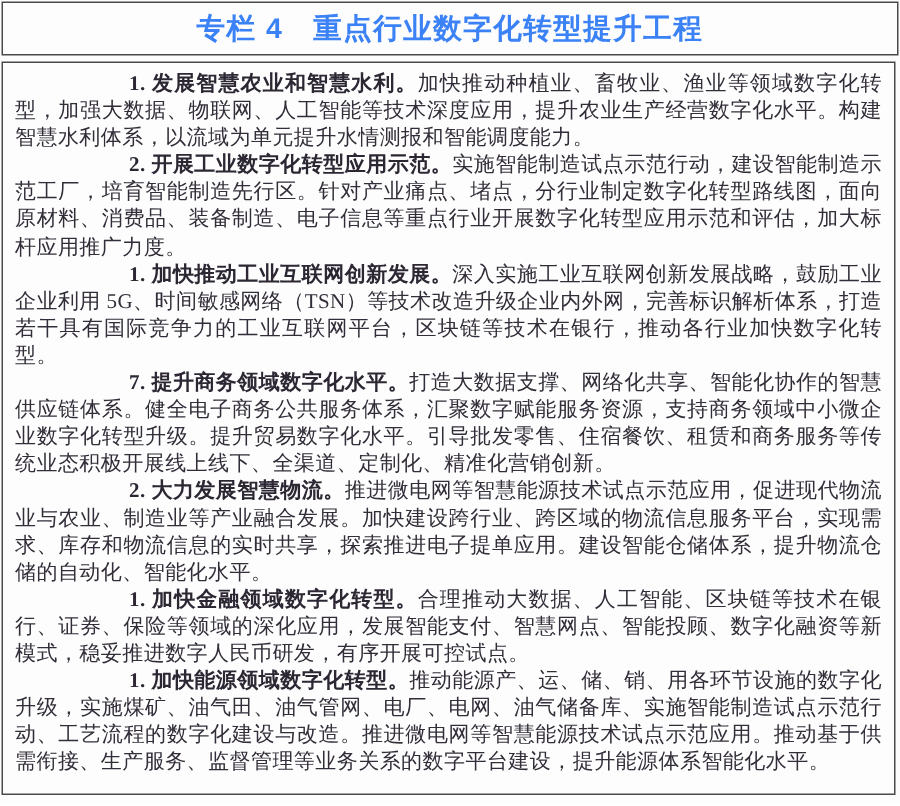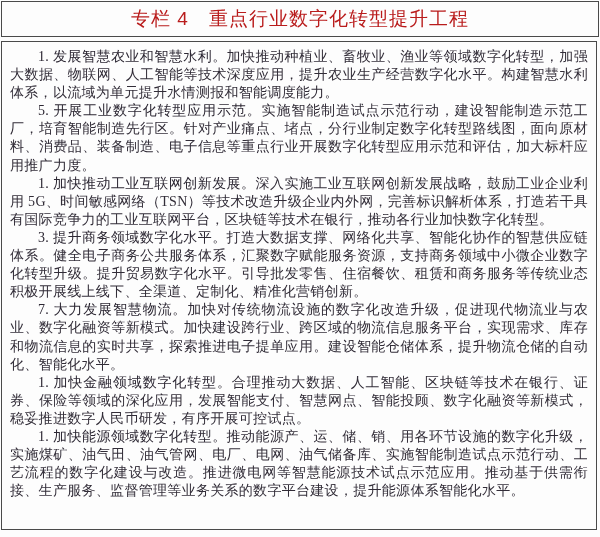--- a/index.html
+++ b/index.html
@@ -22,24 +22,24 @@
     width: 596px;
     height: 34px;
     border: 1px solid #4a4a4a;
     background: #fdfdfd;
     display: flex;
     align-items: center;
     justify-content: center;
   }
   .title-text {
     font-family: "Liberation Sans", "DejaVu Sans", sans-serif;
-    font-weight: normal;
+    font-weight: bold;
     font-size: 19px;
     letter-spacing: 1px;
-    color: #b91c1c;
+    color: #3b82f6;
     white-space: nowrap;
   }
   .body-box {
     position: absolute;
     left: 1px;
     top: 41px;
     width: 596px;
     height: 489px;
     border: 1px solid #4a4a4a;
     background: #fdfdfd;
@@ -49,43 +49,44 @@
   .para {
     margin: 0;
     text-indent: 2em;
     text-align: justify;
     font-size: 14px;
     line-height: 18.1px;
     letter-spacing: 0.3px;
     color: #322d38;
   }
   .para .lead {
-    font-weight: normal;
+    font-weight: bold;
     color: #2c2733;
+    margin-left: 48px;
   }
 </style>
 </head>
 <body>
 
 <div class="page">
 
   <div class="title-box">
     <span class="title-text">专栏 4　重点行业数字化转型提升工程</span>
   </div>
 
   <div class="body-box">
 
     <p class="para"><span class="lead">1. 发展智慧农业和智慧水利。</span><span class="rest">加快推动种植业、畜牧业、渔业等领域数字化转型，加强大数据、物联网、人工智能等技术深度应用，提升农业生产经营数字化水平。构建智慧水利体系，以流域为单元提升水情测报和智能调度能力。</span></p>
 
-    <p class="para"><span class="lead">5. 开展工业数字化转型应用示范。</span><span class="rest">实施智能制造试点示范行动，建设智能制造示范工厂，培育智能制造先行区。针对产业痛点、堵点，分行业制定数字化转型路线图，面向原材料、消费品、装备制造、电子信息等重点行业开展数字化转型应用示范和评估，加大标杆应用推广力度。</span></p>
+    <p class="para"><span class="lead">2. 开展工业数字化转型应用示范。</span><span class="rest">实施智能制造试点示范行动，建设智能制造示范工厂，培育智能制造先行区。针对产业痛点、堵点，分行业制定数字化转型路线图，面向原材料、消费品、装备制造、电子信息等重点行业开展数字化转型应用示范和评估，加大标杆应用推广力度。</span></p>
 
     <p class="para"><span class="lead">1. 加快推动工业互联网创新发展。</span><span class="rest">深入实施工业互联网创新发展战略，鼓励工业企业利用 5G、时间敏感网络（TSN）等技术改造升级企业内外网，完善标识解析体系，打造若干具有国际竞争力的工业互联网平台，区块链等技术在银行，推动各行业加快数字化转型。</span></p>
 
-    <p class="para"><span class="lead">3. 提升商务领域数字化水平。</span><span class="rest">打造大数据支撑、网络化共享、智能化协作的智慧供应链体系。健全电子商务公共服务体系，汇聚数字赋能服务资源，支持商务领域中小微企业数字化转型升级。提升贸易数字化水平。引导批发零售、住宿餐饮、租赁和商务服务等传统业态积极开展线上线下、全渠道、定制化、精准化营销创新。</span></p>
+    <p class="para"><span class="lead">7. 提升商务领域数字化水平。</span><span class="rest">打造大数据支撑、网络化共享、智能化协作的智慧供应链体系。健全电子商务公共服务体系，汇聚数字赋能服务资源，支持商务领域中小微企业数字化转型升级。提升贸易数字化水平。引导批发零售、住宿餐饮、租赁和商务服务等传统业态积极开展线上线下、全渠道、定制化、精准化营销创新。</span></p>
 
-    <p class="para"><span class="lead">7. 大力发展智慧物流。</span><span class="rest">加快对传统物流设施的数字化改造升级，促进现代物流业与农业、数字化融资等新模式。加快建设跨行业、跨区域的物流信息服务平台，实现需求、库存和物流信息的实时共享，探索推进电子提单应用。建设智能仓储体系，提升物流仓储的自动化、智能化水平。</span></p>
+    <p class="para"><span class="lead">2. 大力发展智慧物流。</span><span class="rest">推进微电网等智慧能源技术试点示范应用，促进现代物流业与农业、制造业等产业融合发展。加快建设跨行业、跨区域的物流信息服务平台，实现需求、库存和物流信息的实时共享，探索推进电子提单应用。建设智能仓储体系，提升物流仓储的自动化、智能化水平。</span></p>
 
     <p class="para"><span class="lead">1. 加快金融领域数字化转型。</span><span class="rest">合理推动大数据、人工智能、区块链等技术在银行、证券、保险等领域的深化应用，发展智能支付、智慧网点、智能投顾、数字化融资等新模式，稳妥推进数字人民币研发，有序开展可控试点。</span></p>
 
     <p class="para"><span class="lead">1. 加快能源领域数字化转型。</span><span class="rest">推动能源产、运、储、销、用各环节设施的数字化升级，实施煤矿、油气田、油气管网、电厂、电网、油气储备库、实施智能制造试点示范行动、工艺流程的数字化建设与改造。推进微电网等智慧能源技术试点示范应用。推动基于供需衔接、生产服务、监督管理等业务关系的数字平台建设，提升能源体系智能化水平。</span></p>
   </div>
 
 </div>
 
 </body></html>

